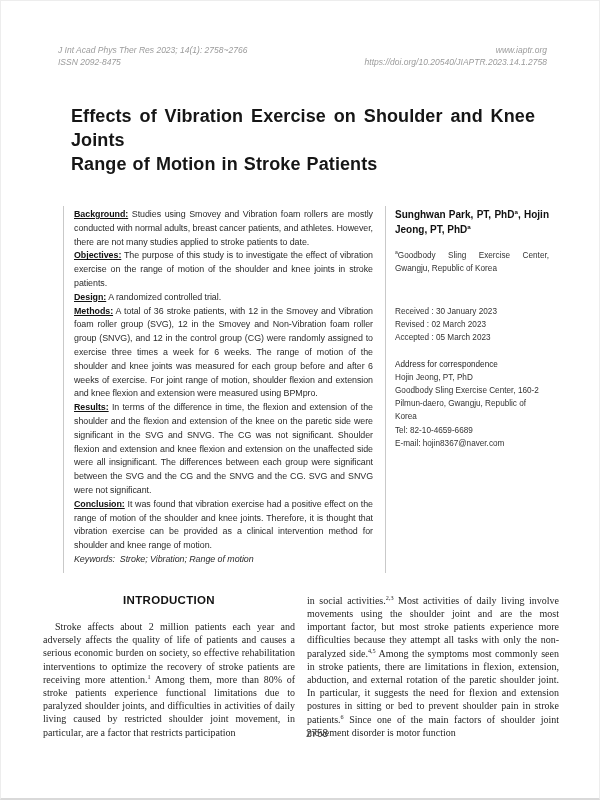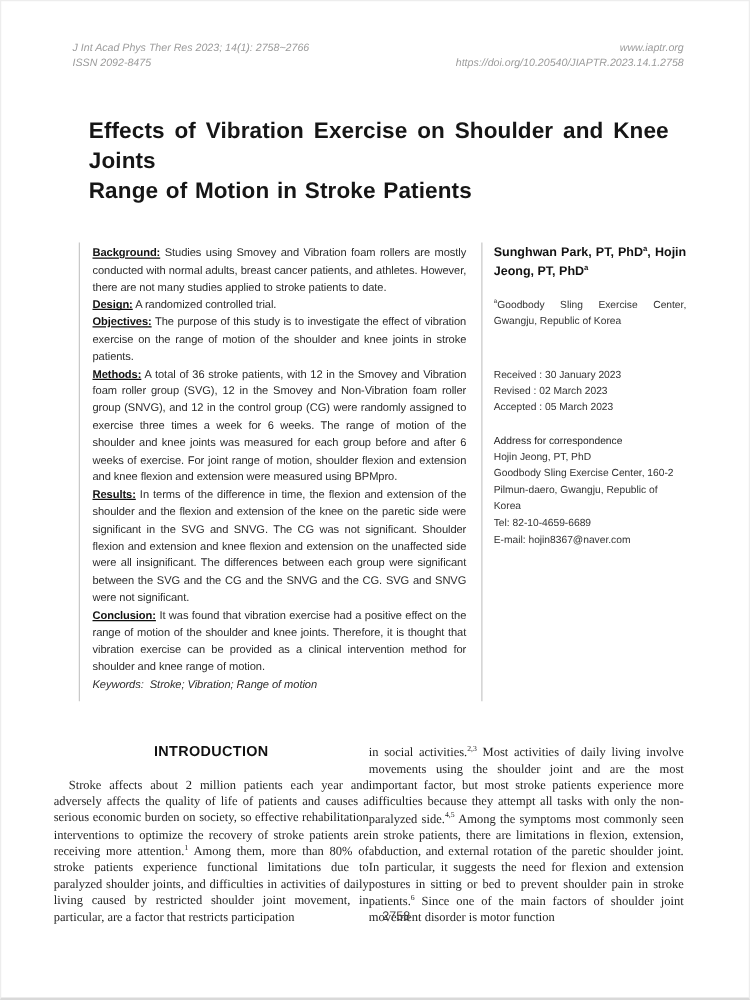--- a/index.html
+++ b/index.html
@@ -4,21 +4,21 @@
 <style>
   html,body { margin:0; padding:0; }
   body {
     width:600px; height:800px; background:#ffffff; position:relative;
     font-family:"Liberation Sans","DejaVu Sans",sans-serif;
     -webkit-font-smoothing:antialiased; overflow:hidden;
   }
   .page {
     position:absolute; inset:0; box-sizing:border-box;
     border:1px solid #ededed; border-bottom:2px solid #d9d9d9;
-    padding:32px 52px 0 57px; background:#fff;
+    padding:44px 52px 0 57px; background:#fff;
   }
   
   .hdr { display:flex; justify-content:space-between; align-items:flex-start;
     font-style:italic; font-size:8.5px; line-height:11.5px; color:#9b9b9b; }
   .hdr .right { text-align:right;margin-left:40px; }
   
   .title-block { margin:36px 0 0 13px; width:464px; color:#161616;
     font-size:18px; line-height:24px; font-weight:700; word-spacing:1px; letter-spacing:0.1px; }
   .title-line1 { text-align:justify; text-align-last:justify; }
   
@@ -34,21 +34,21 @@
     padding:2px 0 6px 9px; }
   .auth-names { font-size:10px; font-weight:bold; line-height:14.5px; color:#111;
     text-align:justify; }
   .auth-aff { margin-top:13px; font-size:8.2px; line-height:12.5px; color:#333;
     text-align:justify; }
   .auth-dates { margin-top:30px; font-size:8.2px; line-height:13.2px; color:#333; }
   .auth-corr { margin-top:13px; font-size:8.2px; line-height:13.2px; color:#333; }
   .corr-head { font-weight:normal; color:#222; }
   sup { font-size:0.62em; vertical-align:super; line-height:0; }
   
-  .body-row { display:flex; margin-top:35px; margin-left:-15px; width:516px;
+  .body-row { display:flex; gap:12px; margin-top:21px; margin-left:-15px; width:516px;
     font-family:"Liberation Serif","DejaVu Serif",serif; }
   .body-col { width:252px; font-size:10px; line-height:13.2px; text-align:justify;
     color:#1f1f1f; }
   .intro-head { font-family:"Liberation Sans","DejaVu Sans",sans-serif;
     font-size:11.5px; font-weight:bold; letter-spacing:0.3px; text-align:center;
     color:#111; margin:0 0 13px 0; }
   .body-col p { margin:0; }
   .indent { text-indent:12px; }
   
   .footer { position:absolute; left:0; right:0; top:728px; text-align:center;
@@ -72,22 +72,22 @@
 
   <div class="title-block">
     <div class="title-line1">Effects of Vibration Exercise on Shoulder and Knee Joints</div>
     <div class="title-line2">Range of Motion in Stroke Patients</div>
   </div>
 
   <div class="meta-row">
 
     <div class="abs-col">
       <p><b>Background:</b> <span>Studies using Smovey and Vibration foam rollers are mostly conducted with normal adults, breast cancer patients, and athletes. However, there are not many studies applied to stroke patients to date.</span></p>
+      <p><b>Objectives:</b> <span>The purpose of this study is to investigate the effect of vibration exercise on the range of motion of the shoulder and knee joints in stroke patients.</span></p>
       <p><b>Design:</b> <span>A randomized controlled trial.</span></p>
-      <p><b>Objectives:</b> <span>The purpose of this study is to investigate the effect of vibration exercise on the range of motion of the shoulder and knee joints in stroke patients.</span></p>
       <p><b>Methods:</b> <span>A total of 36 stroke patients, with 12 in the Smovey and Vibration foam roller group (SVG), 12 in the Smovey and Non-Vibration foam roller group (SNVG), and 12 in the control group (CG) were randomly assigned to exercise three times a week for 6 weeks. The range of motion of the shoulder and knee joints was measured for each group before and after 6 weeks of exercise. For joint range of motion, shoulder flexion and extension and knee flexion and extension were measured using BPMpro.</span></p>
       <p><b>Results:</b> <span>In terms of the difference in time, the flexion and extension of the shoulder and the flexion and extension of the knee on the paretic side were significant in the SVG and SNVG. The CG was not significant. Shoulder flexion and extension and knee flexion and extension on the unaffected side were all insignificant. The differences between each group were significant between the SVG and the CG and the SNVG and the CG. SVG and SNVG were not significant.</span></p>
       <p><b>Conclusion:</b> <span>It was found that vibration exercise had a positive effect on the range of motion of the shoulder and knee joints. Therefore, it is thought that vibration exercise can be provided as a clinical intervention method for shoulder and knee range of motion.</span></p>
       <p class="keywords"><span>Keywords:</span>&nbsp;&nbsp;<span>Stroke; Vibration; Range of motion</span></p>
     </div>
 
     <div class="auth-col">
       <div class="auth-names"><span>Sunghwan Park, PT, PhD</span><sup>a</sup><span>, Hojin Jeong, PT, PhD</span><sup>a</sup></div>
       <div class="auth-aff"><sup>a</sup><span>Goodbody Sling Exercise Center, Gwangju, Republic of Korea</span></div>
       <div class="auth-dates">

